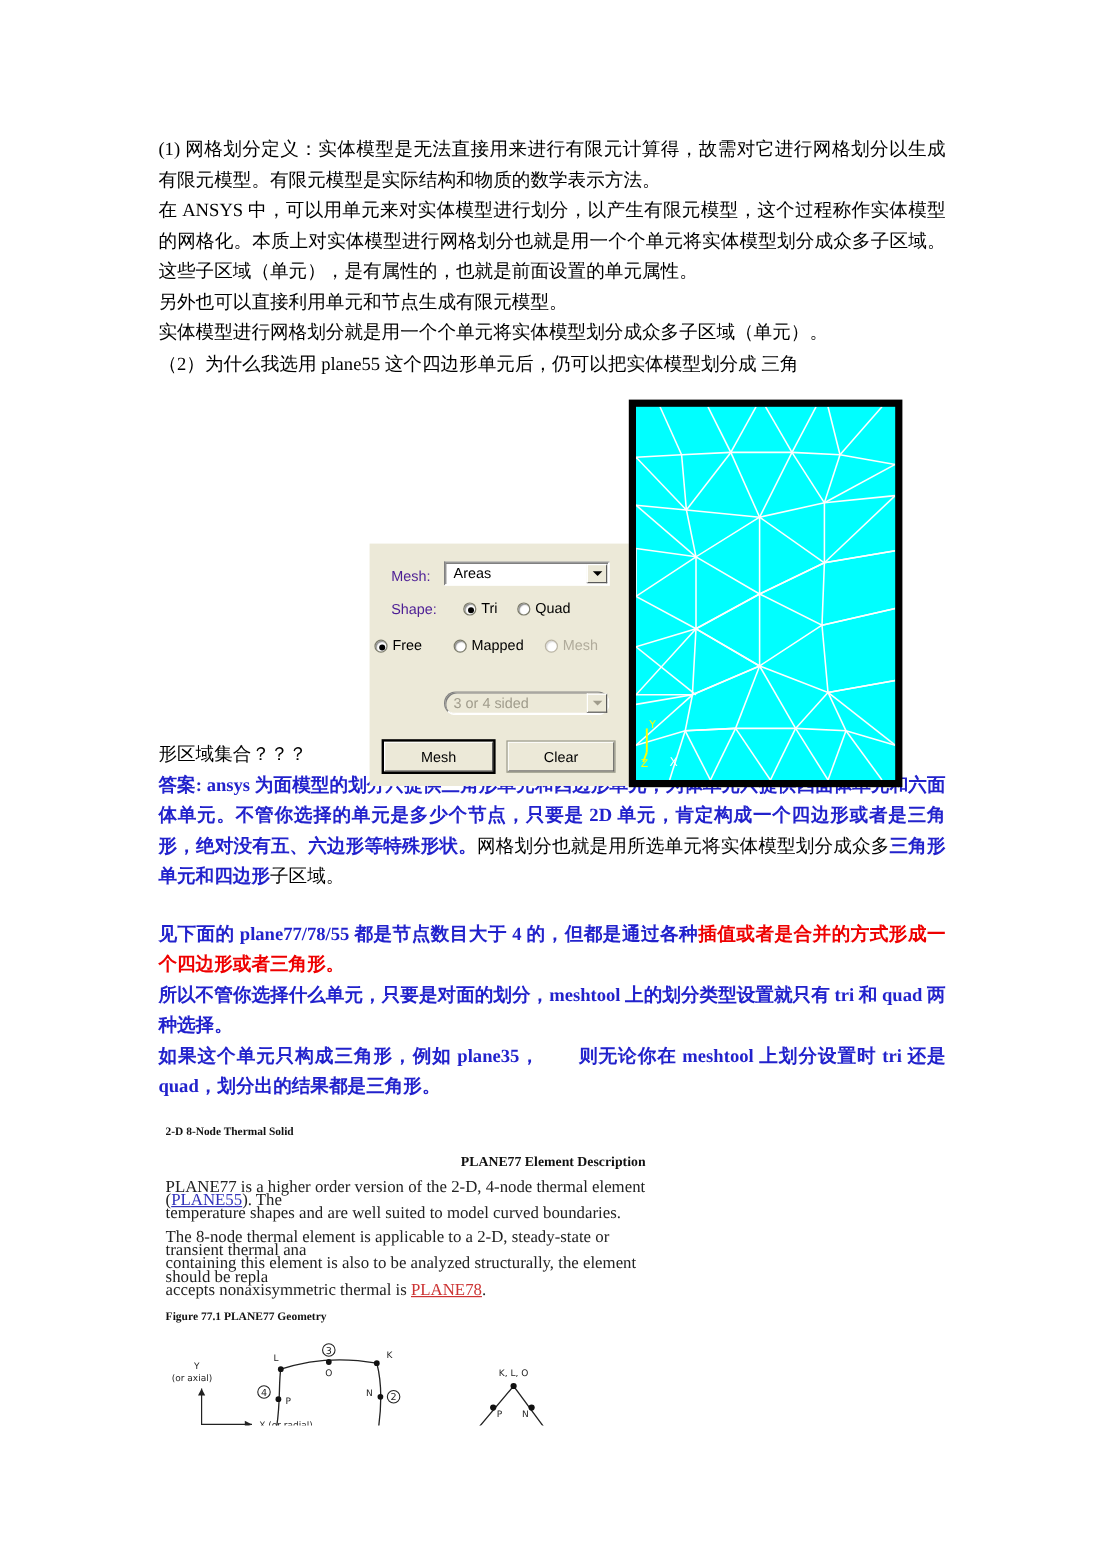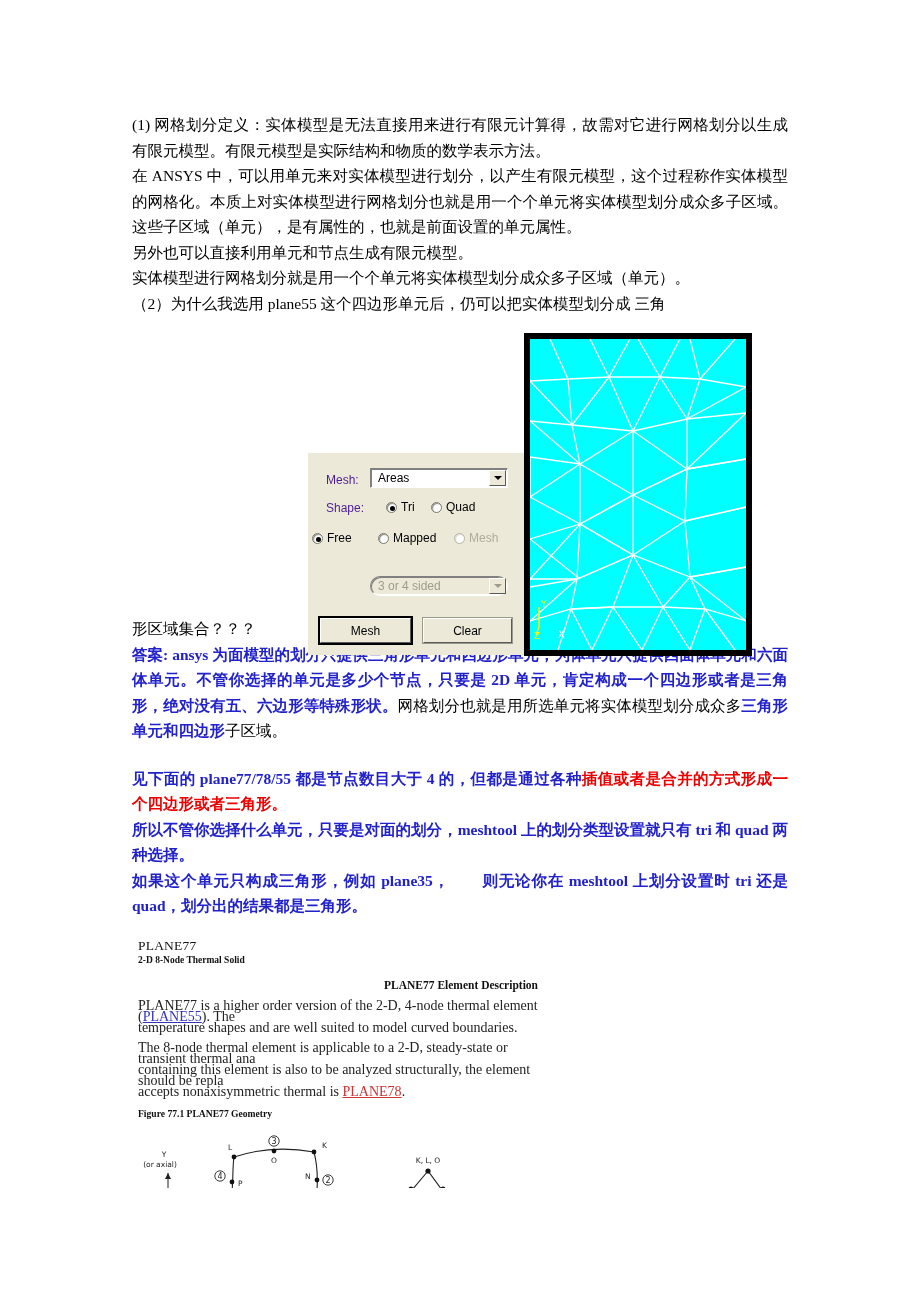--- a/index.html
+++ b/index.html
@@ -285,21 +285,20 @@
           <path d="M9,288 L6,296" stroke="#FFFF00" stroke-width="1.6" fill="none"></path>
           <text x="11" y="268" fill="#FFFF00" font-family="DejaVu Sans, sans-serif" font-size="9">Y</text>
           <text x="4" y="300" fill="#FFFF00" font-family="DejaVu Sans, sans-serif" font-size="9">Z</text>
           <text x="28" y="299" fill="#FFFFFF" font-family="DejaVu Sans, sans-serif" font-size="10">X</text>
         </g>
       </svg>
     </div>
   </div>
 
   <div class="plane77">
-    <div class="p7-title">PLANE77</div>
     <div class="p7-sub">2-D 8-Node Thermal Solid</div>
     <div class="p7-h2">PLANE77 Element Description</div>
 
     <div class="p7-p">
       <span>PLANE77 is a higher order version of the 2-D, 4-node thermal element (</span><span class="p7-link">PLANE55</span><span>). The </span><br>
       <span>temperature shapes and are well suited to model curved boundaries.</span>
     </div>
 
     <div class="p7-p">
       <span>The 8-node thermal element is applicable to a 2-D, steady-state or transient thermal ana</span><br>

